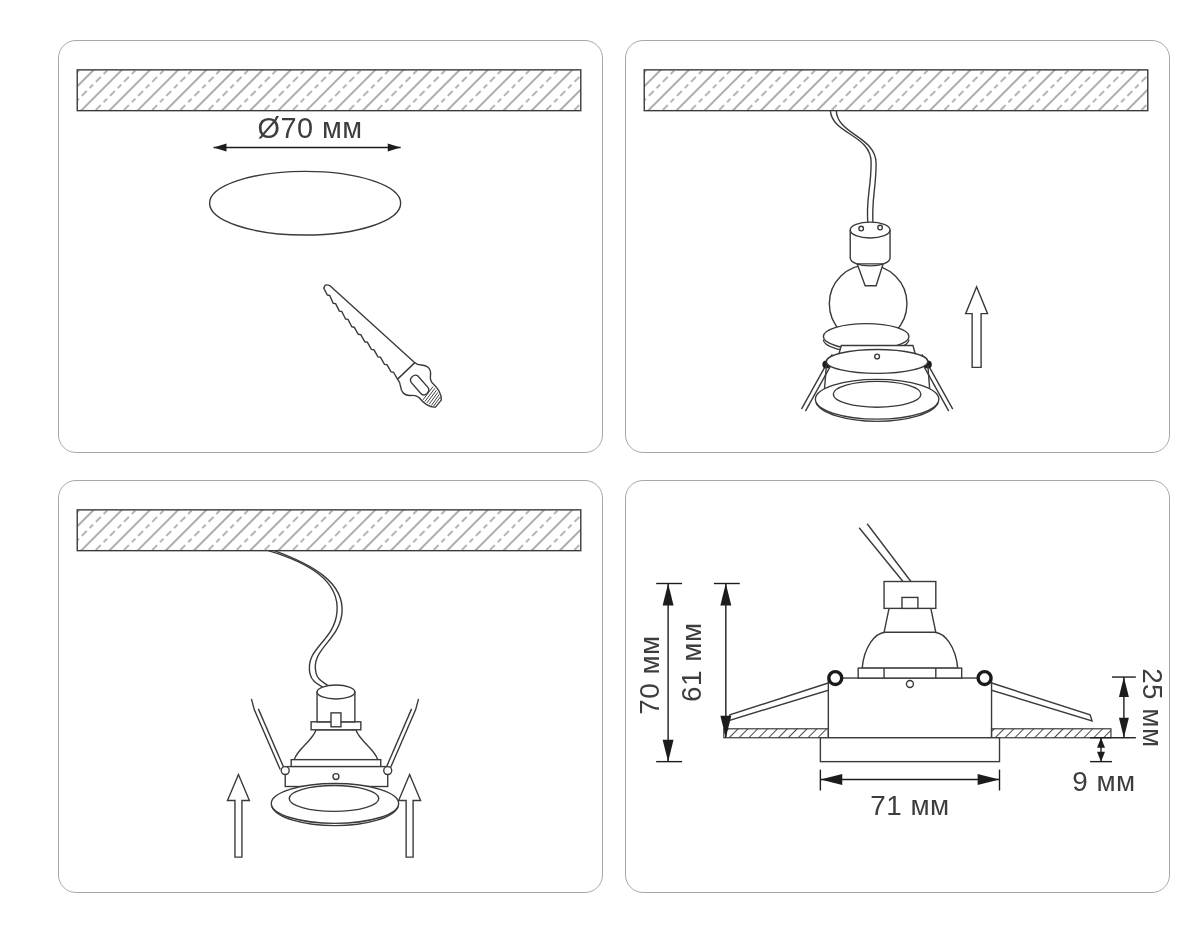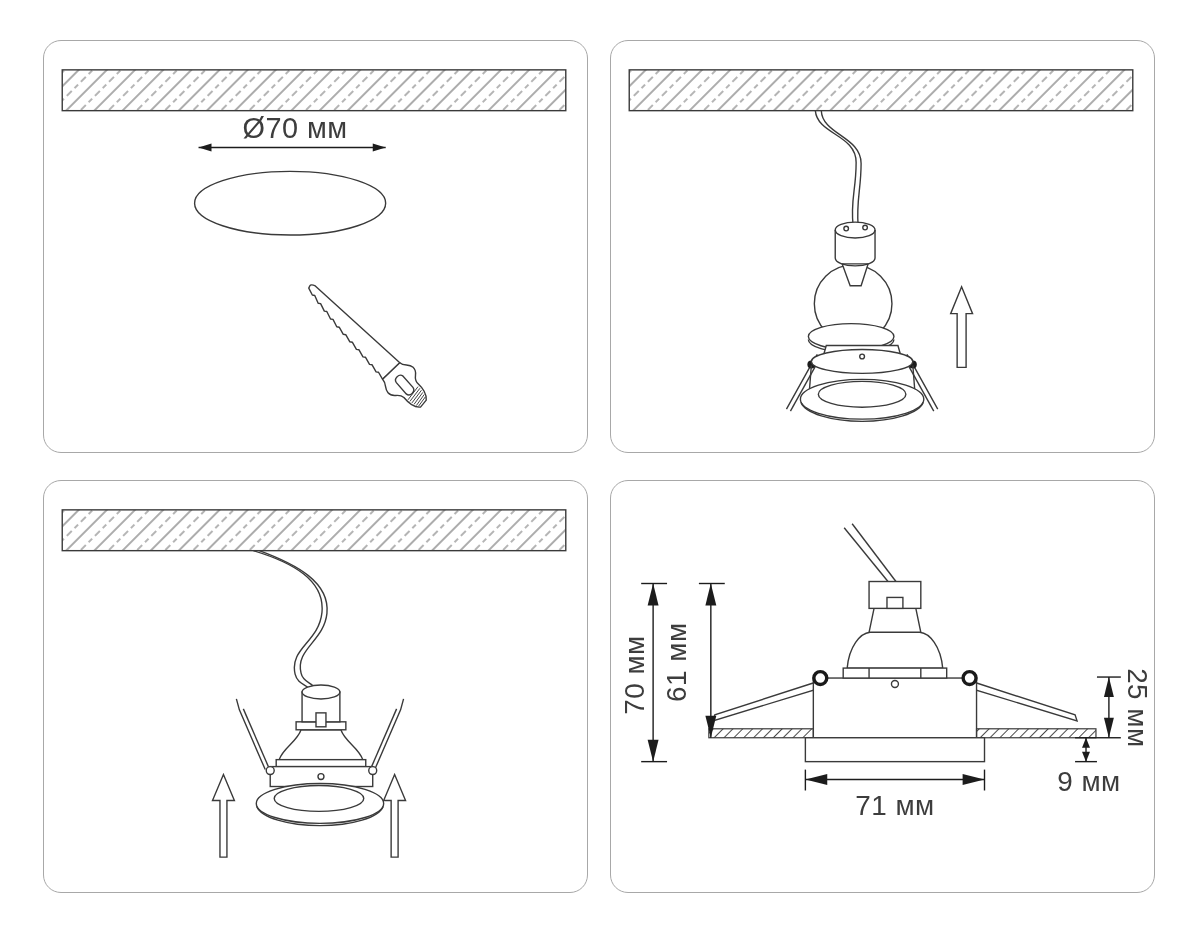--- a/index.html
+++ b/index.html
@@ -1,18 +1,18 @@
 <!DOCTYPE html>
 <html><head>
 <meta charset="utf-8">
 <style>
   html,body{margin:0;padding:0;background:#ffffff;}
   .board{
     width:1200px;height:933px;box-sizing:border-box;
-    padding:40px 43px;background:#ffffff;
+    padding:40px 58px;background:#ffffff;
     display:grid;grid-template-columns:545px 545px;grid-template-rows:413px 413px;
     column-gap:22px;row-gap:27px;
     font-family:"Liberation Sans","DejaVu Sans",sans-serif;
   }
   .panel{
     border:1.5px solid #a8a8a8;border-radius:18px;overflow:hidden;background:#fff;
   }
   .panel svg{display:block;width:100%;height:100%;}
   .ln{stroke:#3a3a3a;stroke-width:1.4;fill:none;}
   .lnf{stroke:#3a3a3a;stroke-width:1.4;fill:#ffffff;}

